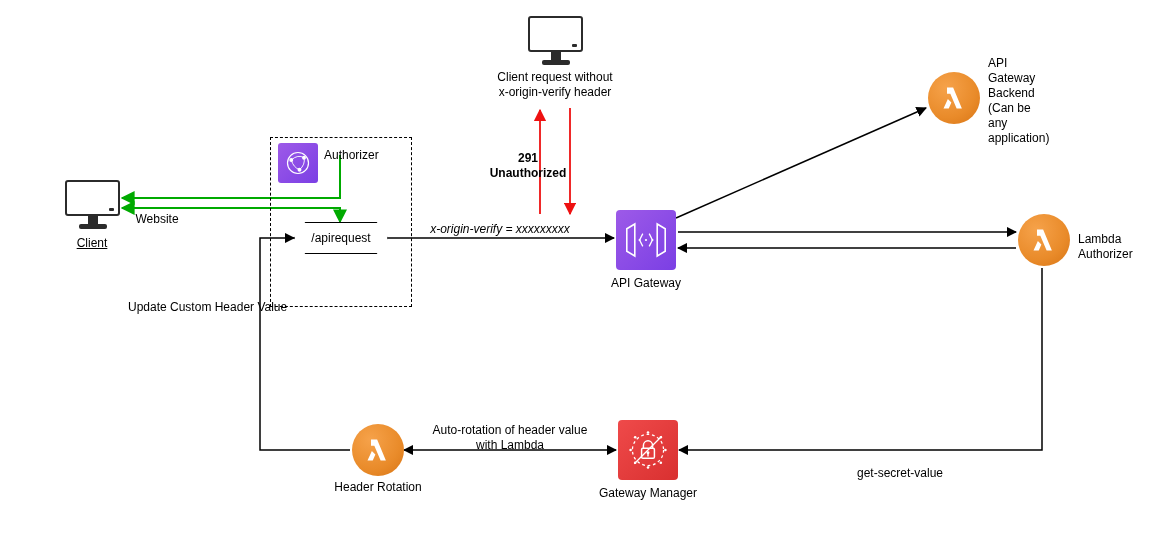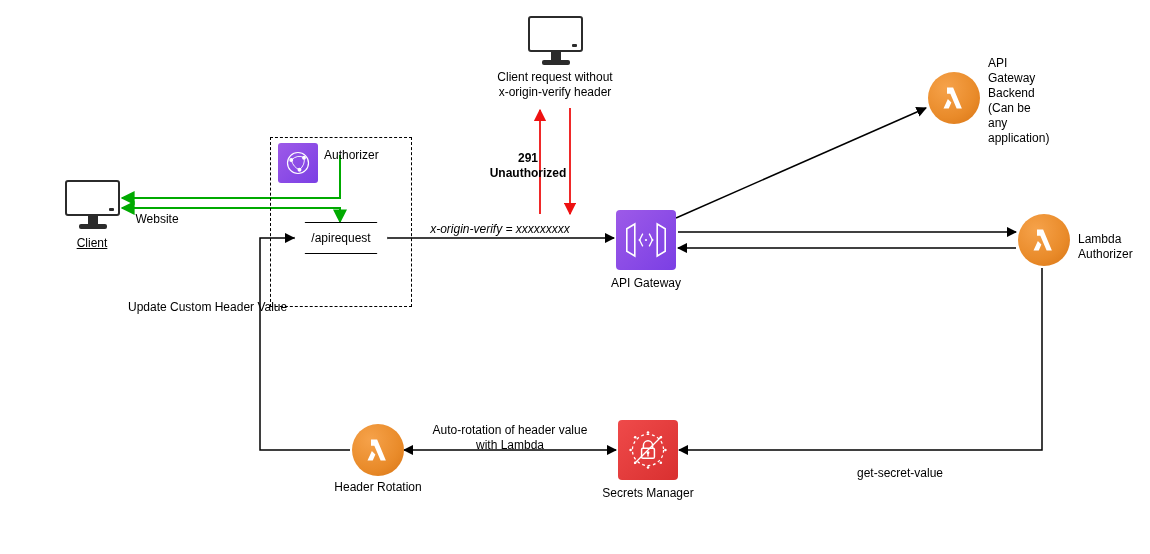--- a/index.html
+++ b/index.html
@@ -274,21 +274,21 @@
           <circle cx="24" cy="43" r="1.4"></circle>
       <circle cx="5" cy="24" r="1.4"></circle>
           <circle cx="43" cy="24" r="1.4"></circle>
       <circle cx="10" cy="10" r="1.4"></circle>
           <circle cx="38" cy="10" r="1.4"></circle>
       <circle cx="10" cy="38" r="1.4"></circle>
           <circle cx="38" cy="38" r="1.4"></circle>
     </g>
   </svg>
 </div>
-<div class="label topcenter" style="left:648px; top:486px;">Secrets Manager</div>
+<div class="label topcenter" style="left:648px; top:486px;">Gateway Manager</div>
 
 <div class="label" style="left:128px; top:300px;">Update Custom Header Value</div>
 
 <div class="label center" style="left:510px; top:438px;">Auto-rotation of header value
 with Lambda</div>
 
 <div class="label topcenter" style="left:900px; top:466px;">get-secret-value</div>
 
 </div>
 

